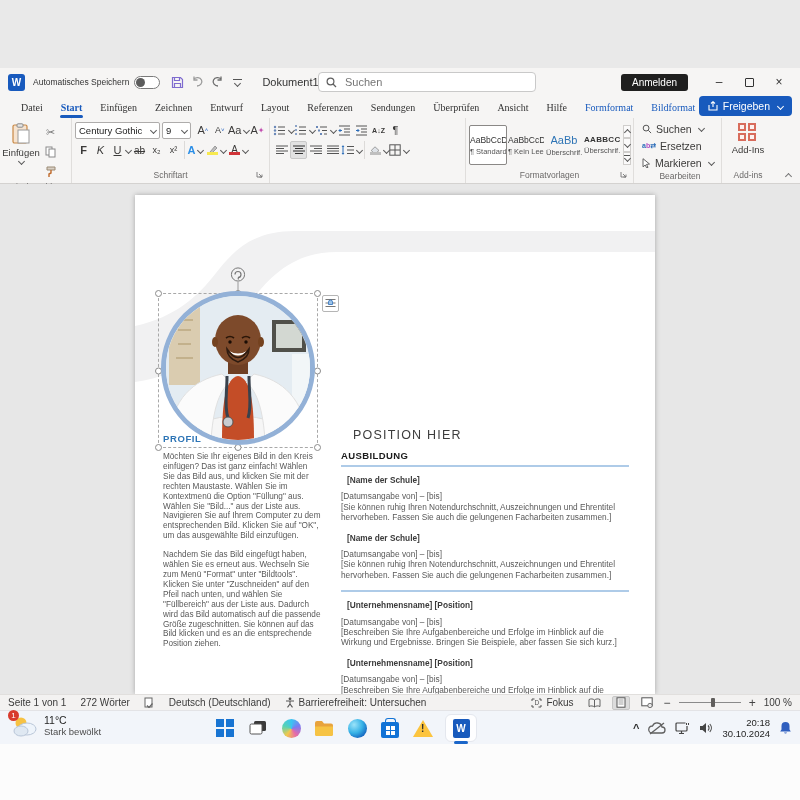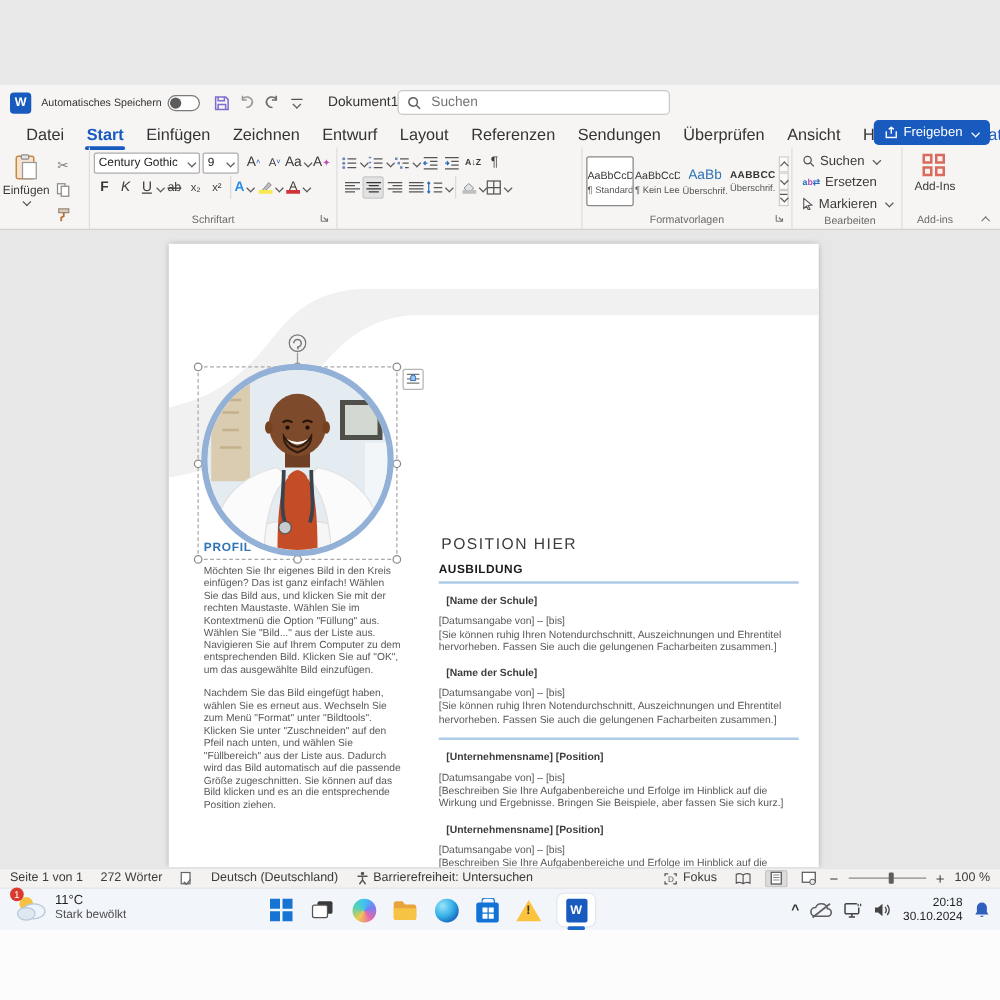--- a/index.html
+++ b/index.html
@@ -28,21 +28,21 @@
   .winbtn{width:30px;height:26px;display:flex;align-items:center;justify-content:center;font-size:12px;color:#333;}
   .maxbox{width:9px;height:9px;border:1px solid #333;border-radius:1px;}
 
   
   .chev{display:inline-block;width:5px;height:5px;border-right:1px solid #5a5a5a;border-bottom:1px solid #5a5a5a;
     transform:rotate(45deg);margin-left:3px;flex:none;}
   .chev.up{transform:rotate(-135deg);}
 
   
   .tabbar{height:22px;display:flex;align-items:center;padding:0 12px;position:relative;}
-  .tab{font-size:13px;color:#333;padding:3px 9px;position:relative;}
+  .tab{font-size:10px;color:#333;padding:3px 9px;position:relative;font-family:Liberation Serif, serif;}
   .tab.active{color:#185abd;font-weight:bold;}
   .tab.active::after{content:"";position:absolute;left:8px;right:8px;bottom:-2px;height:3px;background:#185abd;border-radius:2px;}
   .tab.ctx{color:#185abd;}
   .share-btn{position:absolute;right:8px;top:0;height:20px;background:#185abd;color:#fff;font-size:10.5px;border-radius:4px;
     display:flex;align-items:center;padding:0 9px;gap:5px;}
 
   
   .ribbon{height:66px;display:flex;border-bottom:1px solid #d4d2d0;background:#f6f5f4;}
   .rgroup{display:flex;flex-direction:column;border-right:1px solid #e0dedc;padding:3px 3px 0 3px;position:relative;}
   .rgroup-body{flex:1;}
@@ -90,21 +90,21 @@
     box-shadow:0 0 5px rgba(0,0,0,.28);overflow:hidden;}
   .swoosh{position:absolute;left:0;top:0;}
 
   .doc-name{position:absolute;left:216px;top:124px;font-size:45px;line-height:48px;color:#161616;letter-spacing:.5px;}
   .doc-pos{position:absolute;left:218px;top:233px;font-size:12.5px;letter-spacing:1.2px;color:#3d3d3d;}
 
   .left-col{position:absolute;left:28px;top:238px;width:158px;}
   .h-profil{font-size:9.5px;font-weight:bold;letter-spacing:.6px;margin:0 0 8px 0;}
   .body-txt{font-size:8.2px;line-height:9.9px;color:#595959;margin:0 0 9px 0;}
 
-  .right-col{position:absolute;left:216px;top:255px;width:288px;}
+  .right-col{position:absolute;left:206px;top:255px;width:288px;}
   .sec-h{font-size:9.5px;font-weight:bold;letter-spacing:.4px;color:#1a1a1a;padding-bottom:4px;margin:0;}
   .sec-rule{border:none;border-top:2px solid #aecbe8;margin:0 0 8px 0;}
   .entry{margin-bottom:10px;}
   .entry .et{font-size:8.3px;font-weight:bold;color:#3b3b3b;line-height:10.4px;margin:6px;}
   .entry .ed{font-size:8.3px;color:#595959;line-height:10.4px;margin:0;}
   .entry .eb{font-size:8.3px;color:#595959;line-height:10.4px;margin:0;}
   .sec2{margin-top:16px;}
 
   
   .photo-sel{position:absolute;left:23px;top:98px;width:160px;height:155px;border:1px dashed #a8a8a8;}
@@ -202,20 +202,28 @@
       <span class="doc-title">Dokument1 -...</span>
       <div class="title-search">
         <span>
           <svg width="11" height="11" viewBox="0 0 11 11">
               <circle cx="4.5" cy="4.5" r="3.4" fill="none" stroke="#5f5f5f" stroke-width="1.2"></circle>
               <line x1="7" y1="7" x2="10" y2="10" stroke="#5f5f5f" stroke-width="1.2"></line>
             </svg>
         </span>
         <input placeholder="Suchen" style="">
       </div>
+      <div class="tb-right">
+        <span class="signin">Anmelden</span>
+        <span class="winbtn">–</span>
+        <span class="winbtn">
+            <span class="maxbox"></span>
+          </span>
+        <span class="winbtn">×</span>
+      </div>
     </div>
 
     <div class="tabbar">
       <span class="tab">Datei</span>
       <span class="tab active">Start</span>
       <span class="tab">Einfügen</span>
       <span class="tab">Zeichnen</span>
       <span class="tab">Entwurf</span>
       <span class="tab">Layout</span>
       <span class="tab">Referenzen</span>

